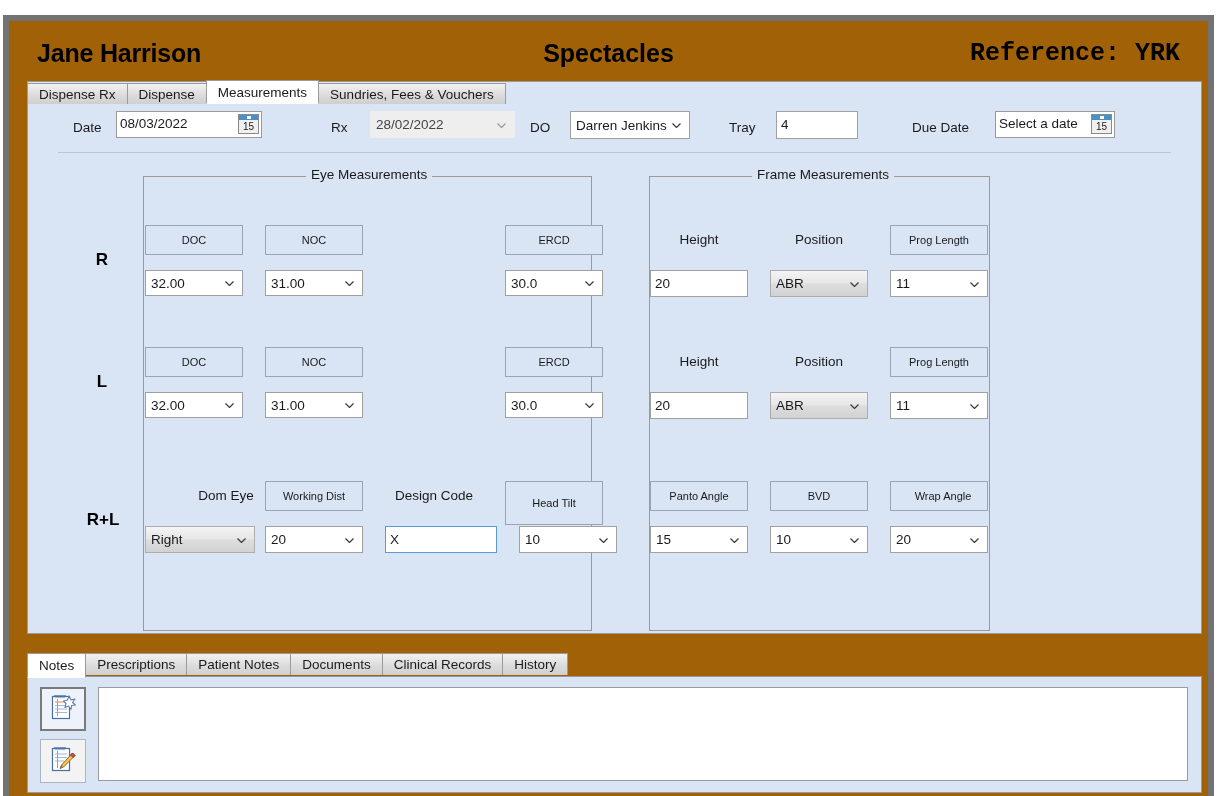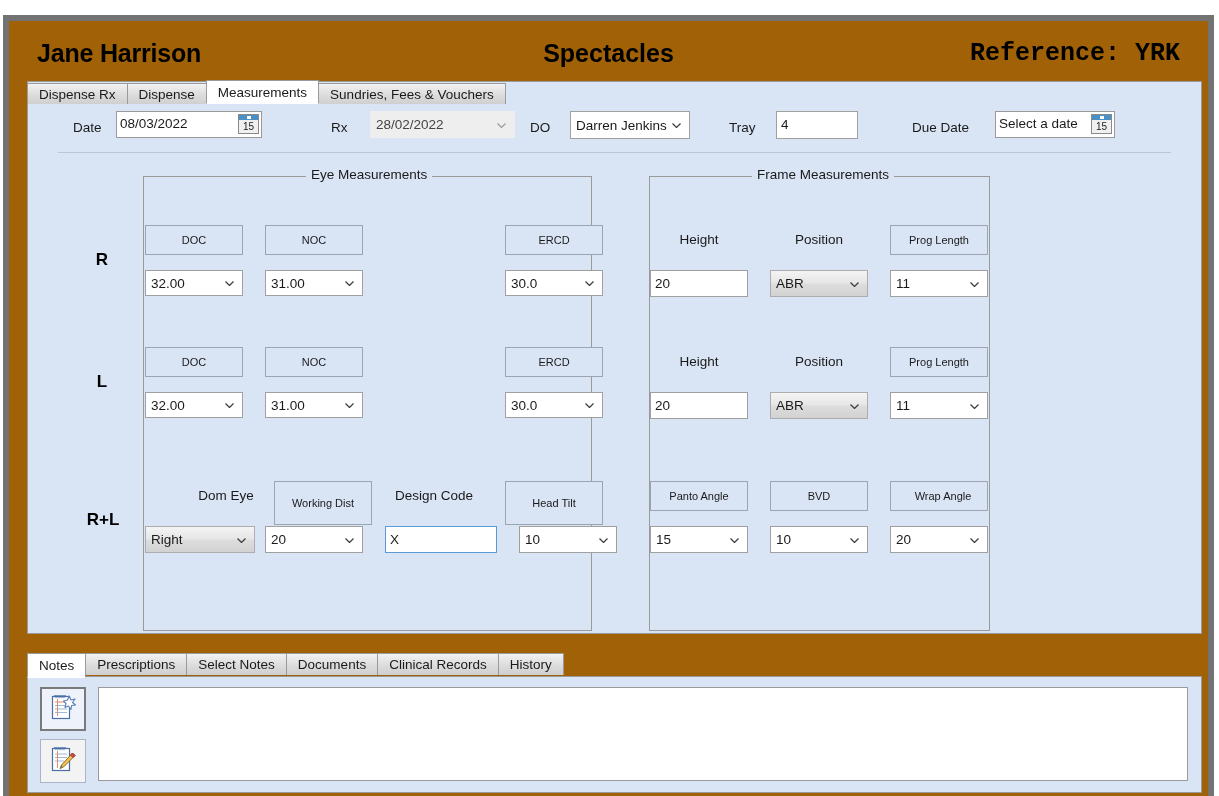--- a/index.html
+++ b/index.html
@@ -480,21 +480,21 @@
     <div class="cb" style="left:862px; top:310px; width:98px; height:27px;">
       <span class="cbtext">11</span>
       <span class="arw">
           <svg width="9" height="5" viewBox="0 0 9 5">
             <path d="M0.5 0.5 L4.5 4.5 L8.5 0.5" fill="none" stroke="#3a3a3a" stroke-width="1.2"></path>
           </svg>
         </span>
     </div>
 
     <div class="cap" style="left:117px; top:406px; width:98px;padding-left:32px;">Dom Eye</div>
-    <div class="btn" style="left:237px; top:399px; width:98px; height:44px;margin-left:9px;">Working Dist</div>
+    <div class="btn" style="left:237px; top:399px; width:98px; height:30px;">Working Dist</div>
     <div class="cap" style="left:357px; top:406px; width:98px;">Design Code</div>
     <div class="btn" style="left:477px; top:399px; width:98px; height:44px;">Head Tilt</div>
     <div class="btn" style="left:622px; top:399px; width:98px; height:30px;">Panto Angle</div>
     <div class="btn" style="left:742px; top:399px; width:98px; height:30px;">BVD</div>
     <div class="btn" style="left:862px; top:399px; width:98px; height:30px;padding-left:8px;">Wrap Angle</div>
 
     <div class="cb grey" style="left:117px; top:444px; width:110px; height:27px;">
       <span class="cbtext">Right</span>
       <span class="arw">
           <svg width="9" height="5" viewBox="0 0 9 5">
@@ -582,19 +582,19 @@
           <path d="M11 24.5 L12.5 21 L13.7 22.2 Z" fill="#6b6b6b"></path>
         </svg>
       </span>
     </div>
     <div class="note-area" style="left:70px; top:10px; width:1090px; height:94px;"></div>
   </div>
 
   <div class="notes-tabstrip">
     <div class="ntab active">Notes</div>
     <div class="ntab">Prescriptions</div>
-    <div class="ntab">Select Notes</div>
+    <div class="ntab">Patient Notes</div>
     <div class="ntab">Documents</div>
     <div class="ntab">Clinical Records</div>
     <div class="ntab">History</div>
   </div>
 
 </div>
 
 </body></html>

